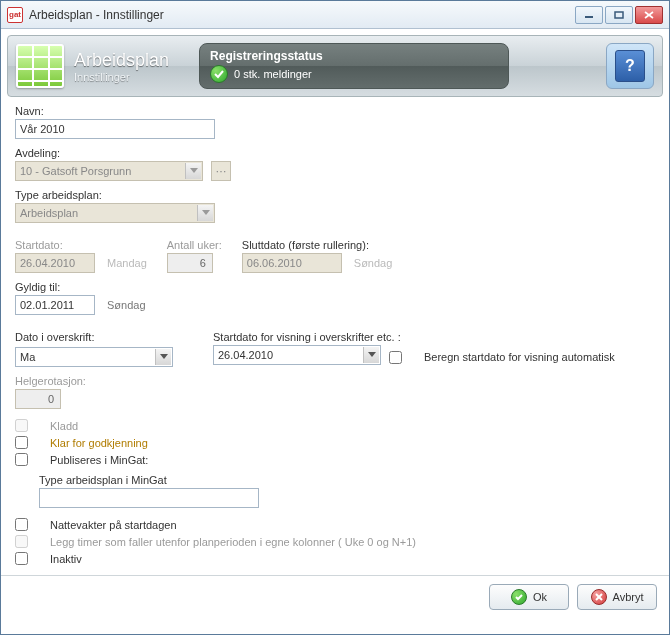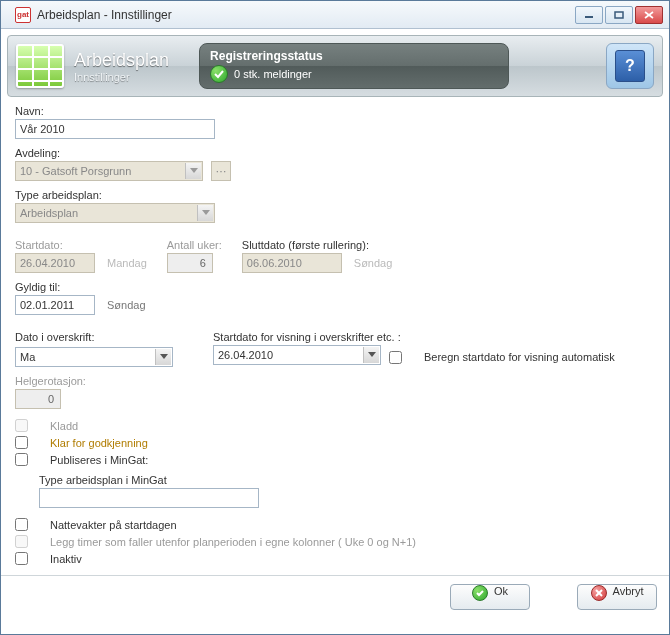--- a/index.html
+++ b/index.html
@@ -19,21 +19,20 @@
   border-bottom: 1px solid #b0c0d0;
   display: flex; align-items: center;
   padding: 0 6px;
 }
 .titlebar .appicon {
   width: 16px; height: 16px; margin-right: 6px;
   display: flex; align-items: center; justify-content: center;
   font-size: 8px; font-weight: bold;
   background: #fff; border: 1px solid #c33; color: #c33;
   border-radius: 2px;
-  margin-left: 8px;
 }
 .titlebar .title { flex: 1; color: #333; font-size: 12px; }
 .winbtn {
   width: 28px; height: 18px; margin-left: 2px;
   border: 1px solid #8aa7c4; border-radius: 2px;
   display: flex; align-items: center; justify-content: center;
   background: linear-gradient(to bottom, #f2f7fc, #d8e6f2);
 }
 .winbtn.close { background: linear-gradient(to bottom, #f29a9a, #d94a4a); border-color: #a03030; color:#fff; }
 .winbtn svg { display:block; }
@@ -144,23 +143,23 @@
 .bottom-bar {
   margin-top: 6px;
   border-top: 1px solid #cfd6da;
   padding: 8px 12px;
   display:flex; justify-content:flex-end; gap:8px;
 }
 .btn {
   height: 26px; min-width: 80px;
   border: 1px solid #9aaab8; border-radius: 4px;
   background: linear-gradient(to bottom,#fdfdfd,#e5ebef);
-  display:flex; justify-content:center; gap:6px;
+  display:flex; align-items:center; justify-content:center; gap:6px;
   padding: 0 10px;
-  font-size:11px; color:#333;margin-left:39px;
+  font-size:11px; color:#333;
 }
 .btn .bi { width:16px; height:16px; border-radius:50%; display:flex; align-items:center; justify-content:center; }
 .btn .bi.ok { background: radial-gradient(circle at 30% 30%, #8be06a, #2ea82e); border:1px solid #2a7a2a; }
 .btn .bi.cancel { background: radial-gradient(circle at 30% 30%, #f5a0a0, #d23a3a); border:1px solid #9a2a2a; }
 
 .suffix { color:#777; margin-left:4px; }
 .suffix.disabled { color:#bababa; }
 
 .col-row { display:flex; align-items:flex-end; gap:20px; }
 

